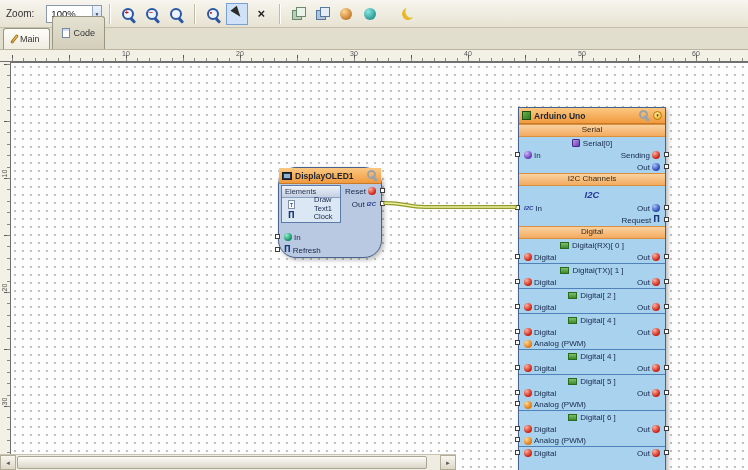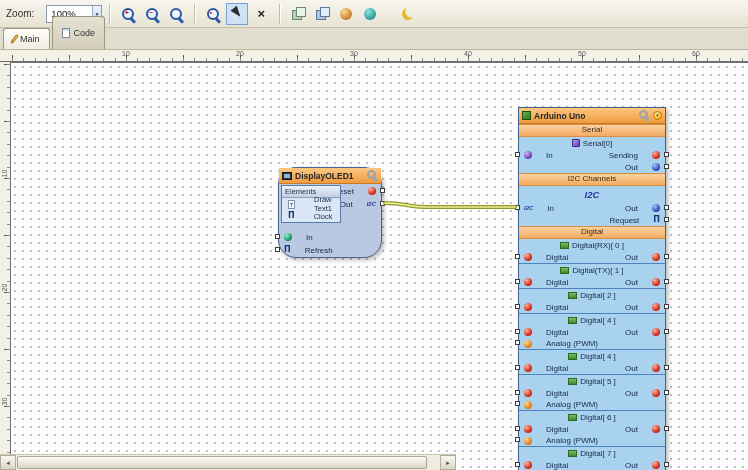--- a/index.html
+++ b/index.html
@@ -95,21 +95,21 @@
   .collapse { width:9px; height:9px; border-radius:50%; flex:0 0 auto;
     background:radial-gradient(circle at 35% 30%,#ffe8a0,#e8a818); border:1px solid #b87808;
     font-size:5px; line-height:7px; text-align:center; color:#5a3c00; }
   .sechdr { height:13px; background:linear-gradient(#fad2a0,#f3ab60); border-top:1px solid #d98f3e; border-bottom:1px solid #d98f3e;
     display:flex; align-items:flex-start; justify-content:center; font-size:8px; color:#3c2a12; }
   .clabel { height:12px; display:flex; align-items:center; justify-content:center; gap:3px; font-size:8px; color:#15284a; }
   .clabel.big { height:16px; }
   .prow { position:relative; height:12px; display:flex; align-items:center; justify-content:space-between;
     padding:0 5px; font-size:8px; color:#15284a; }
   .prow.pwm { height:11px; }
-  .pl,.pr { display:flex; align-items:center; gap:14px; white-space:nowrap; }
+  .pl,.pr { display:flex; align-items:center; gap:2px; white-space:nowrap; }
   .pr { margin-left:auto; }
   .pin { position:absolute; top:50%; width:5px; height:5px; margin-top:-3.5px; background:#fff; border:1px solid #3c3c3c; z-index:6; }
   .pin-l { left:-4px; } .pin-r { right:-4px; }
   .pico { width:8px; height:8px; border-radius:50%; flex:0 0 auto; }
   .red    { background:radial-gradient(circle at 32% 28%,#ffb0a0,#cc2010 70%); }
   .orangeb{ background:radial-gradient(circle at 32% 28%,#ffd890,#e07810 70%); }
   .blueb  { background:radial-gradient(circle at 32% 28%,#a8c0ff,#2848b0 70%); }
   .violet { background:radial-gradient(circle at 32% 28%,#d0b8f8,#6838b8 70%); }
   .tealb  { background:radial-gradient(circle at 32% 28%,#90f0d0,#109060 70%); }
   .serico { width:8px; height:8px; background:linear-gradient(135deg,#b89ae0,#6a3ab8); border:1px solid #4a2488; border-radius:1px; flex:0 0 auto; }
@@ -480,24 +480,20 @@
         <div class="prow pwm">
           <span class="pin pin-l"></span>
           <span class="pl">
               <span class="pico orangeb"></span>
               <span>Analog (PWM)</span>
             </span>
         </div>
       </div>
 
       <div class="chan">
-        <div class="clabel">
-          <span class="chipico"></span>
-          <span>Digital[ 7 ]</span>
-        </div>
         <div class="prow">
           <span class="pin pin-l"></span>
           <span class="pl">
               <span class="pico red"></span>
               <span>Digital</span>
             </span>
           <span class="pr">
               <span>Out</span>
               <span class="pico red"></span>
             </span>

